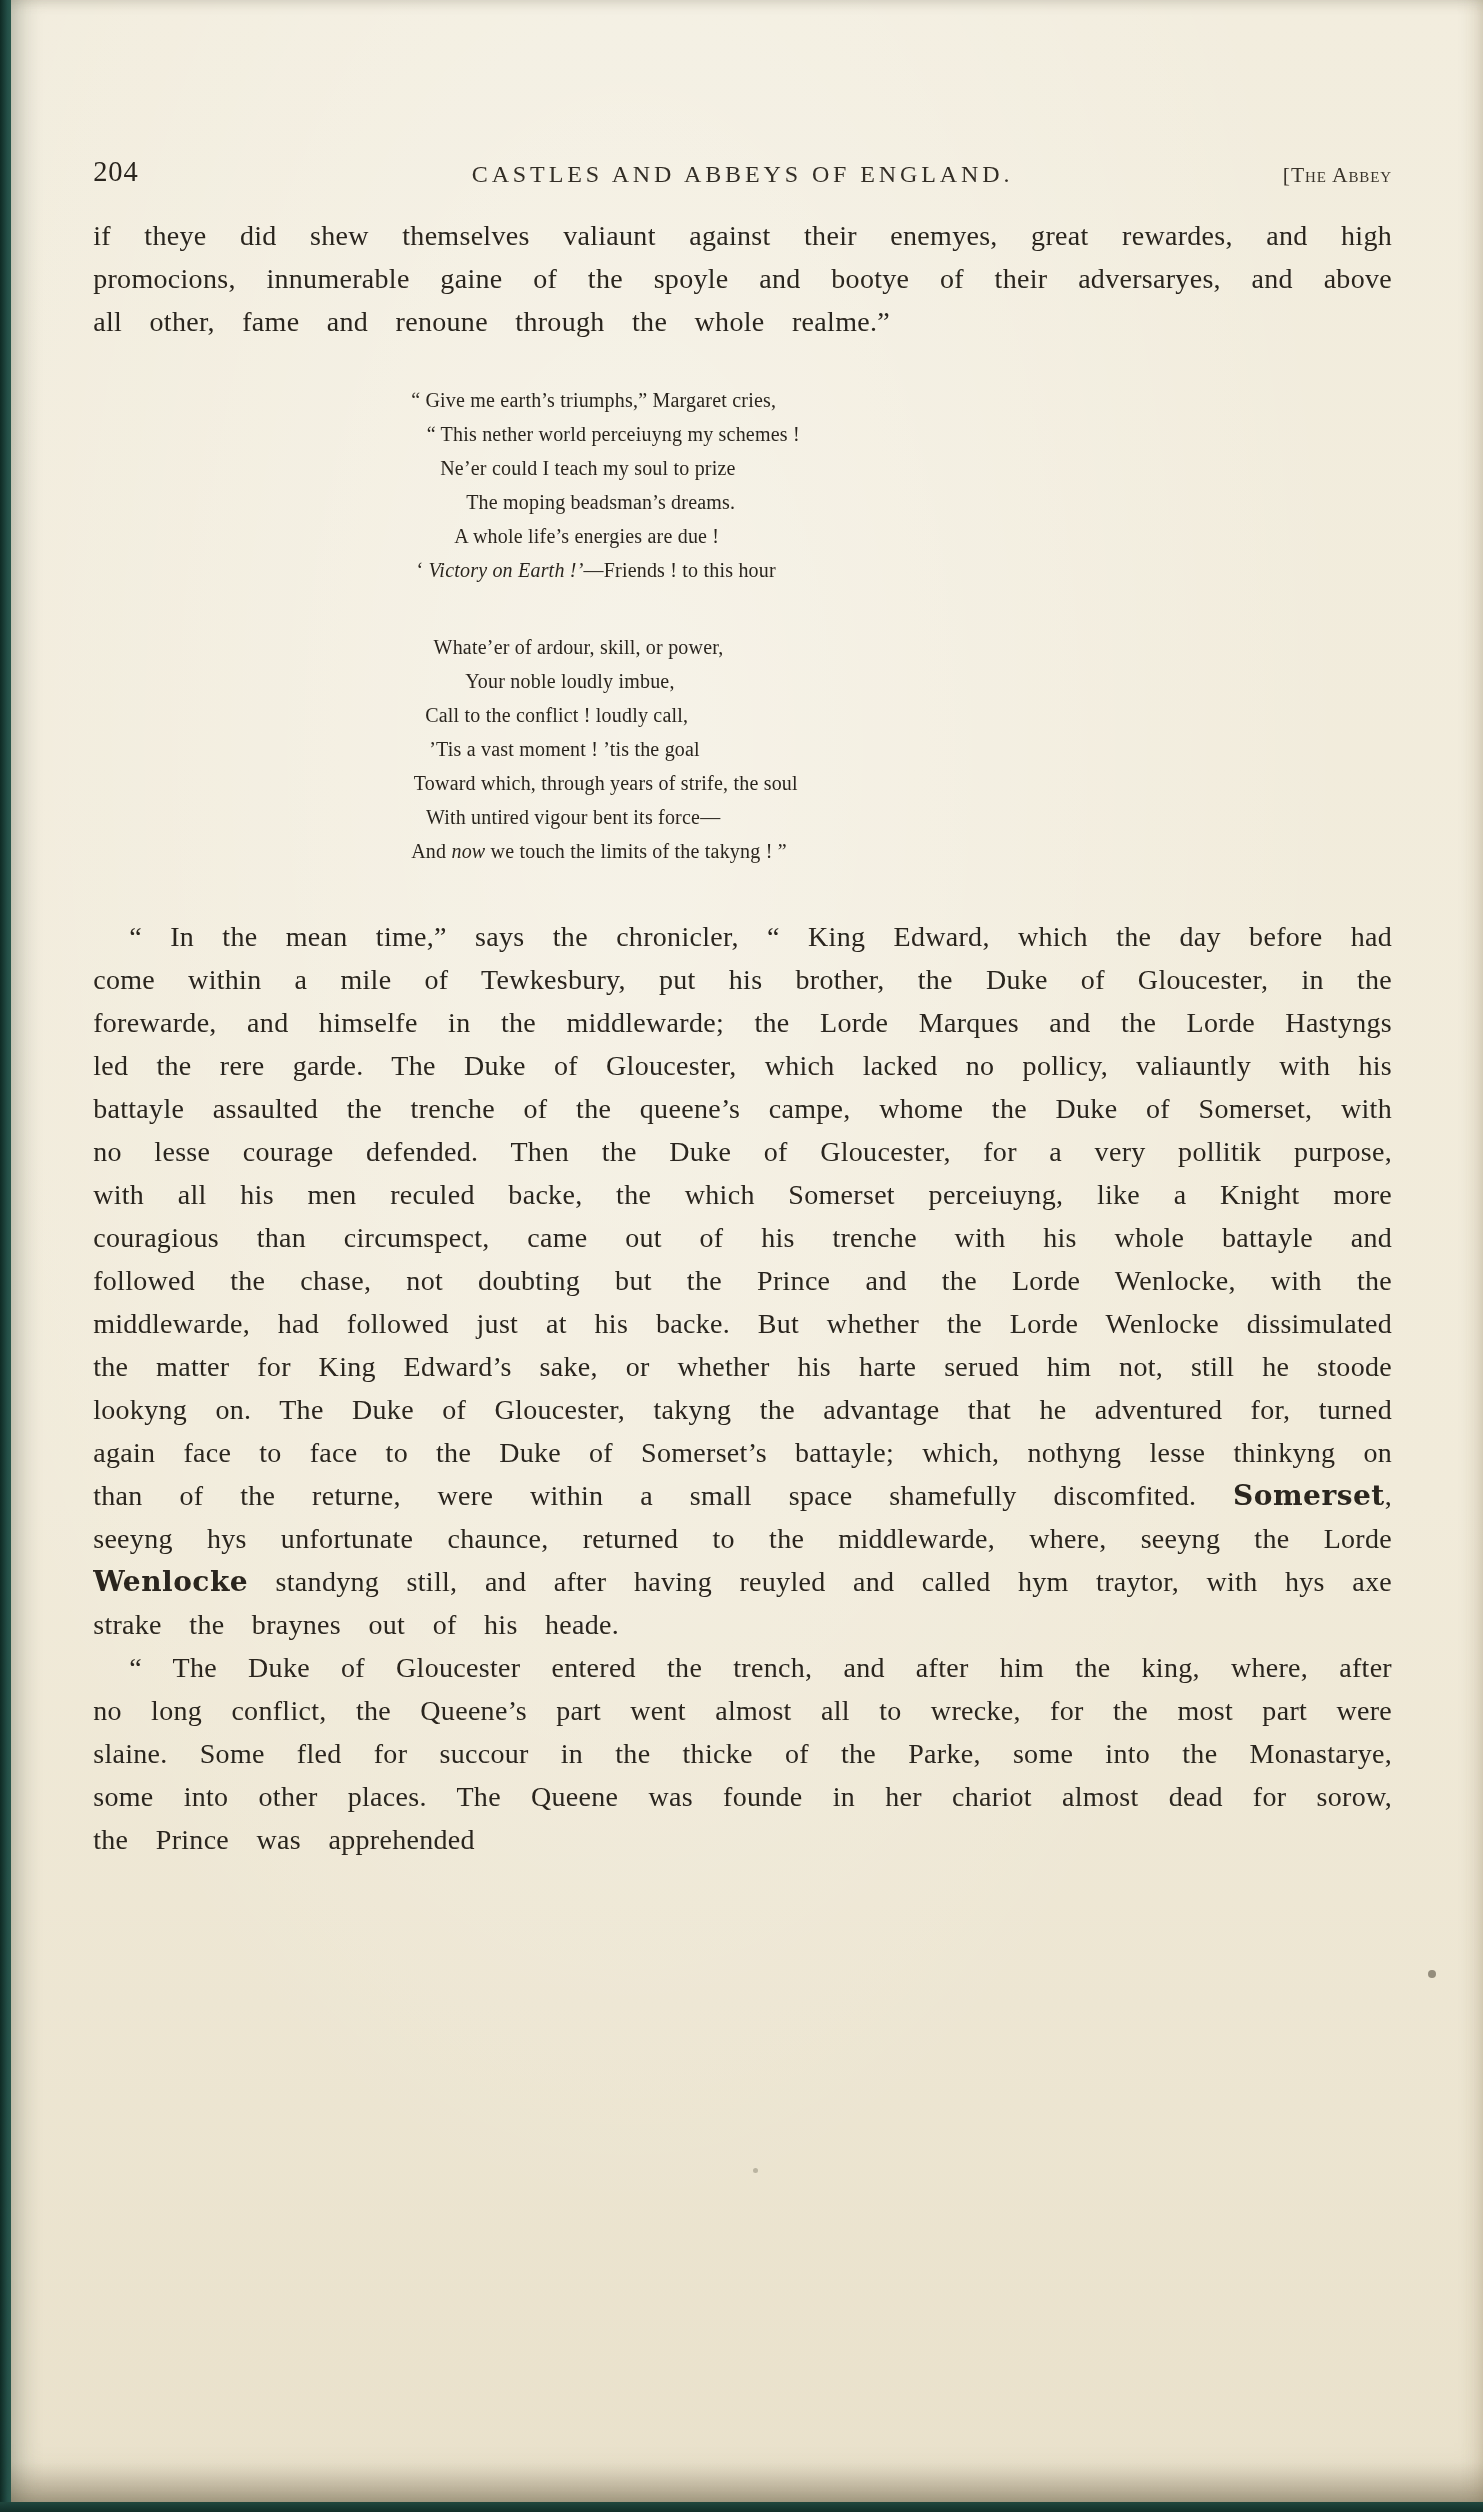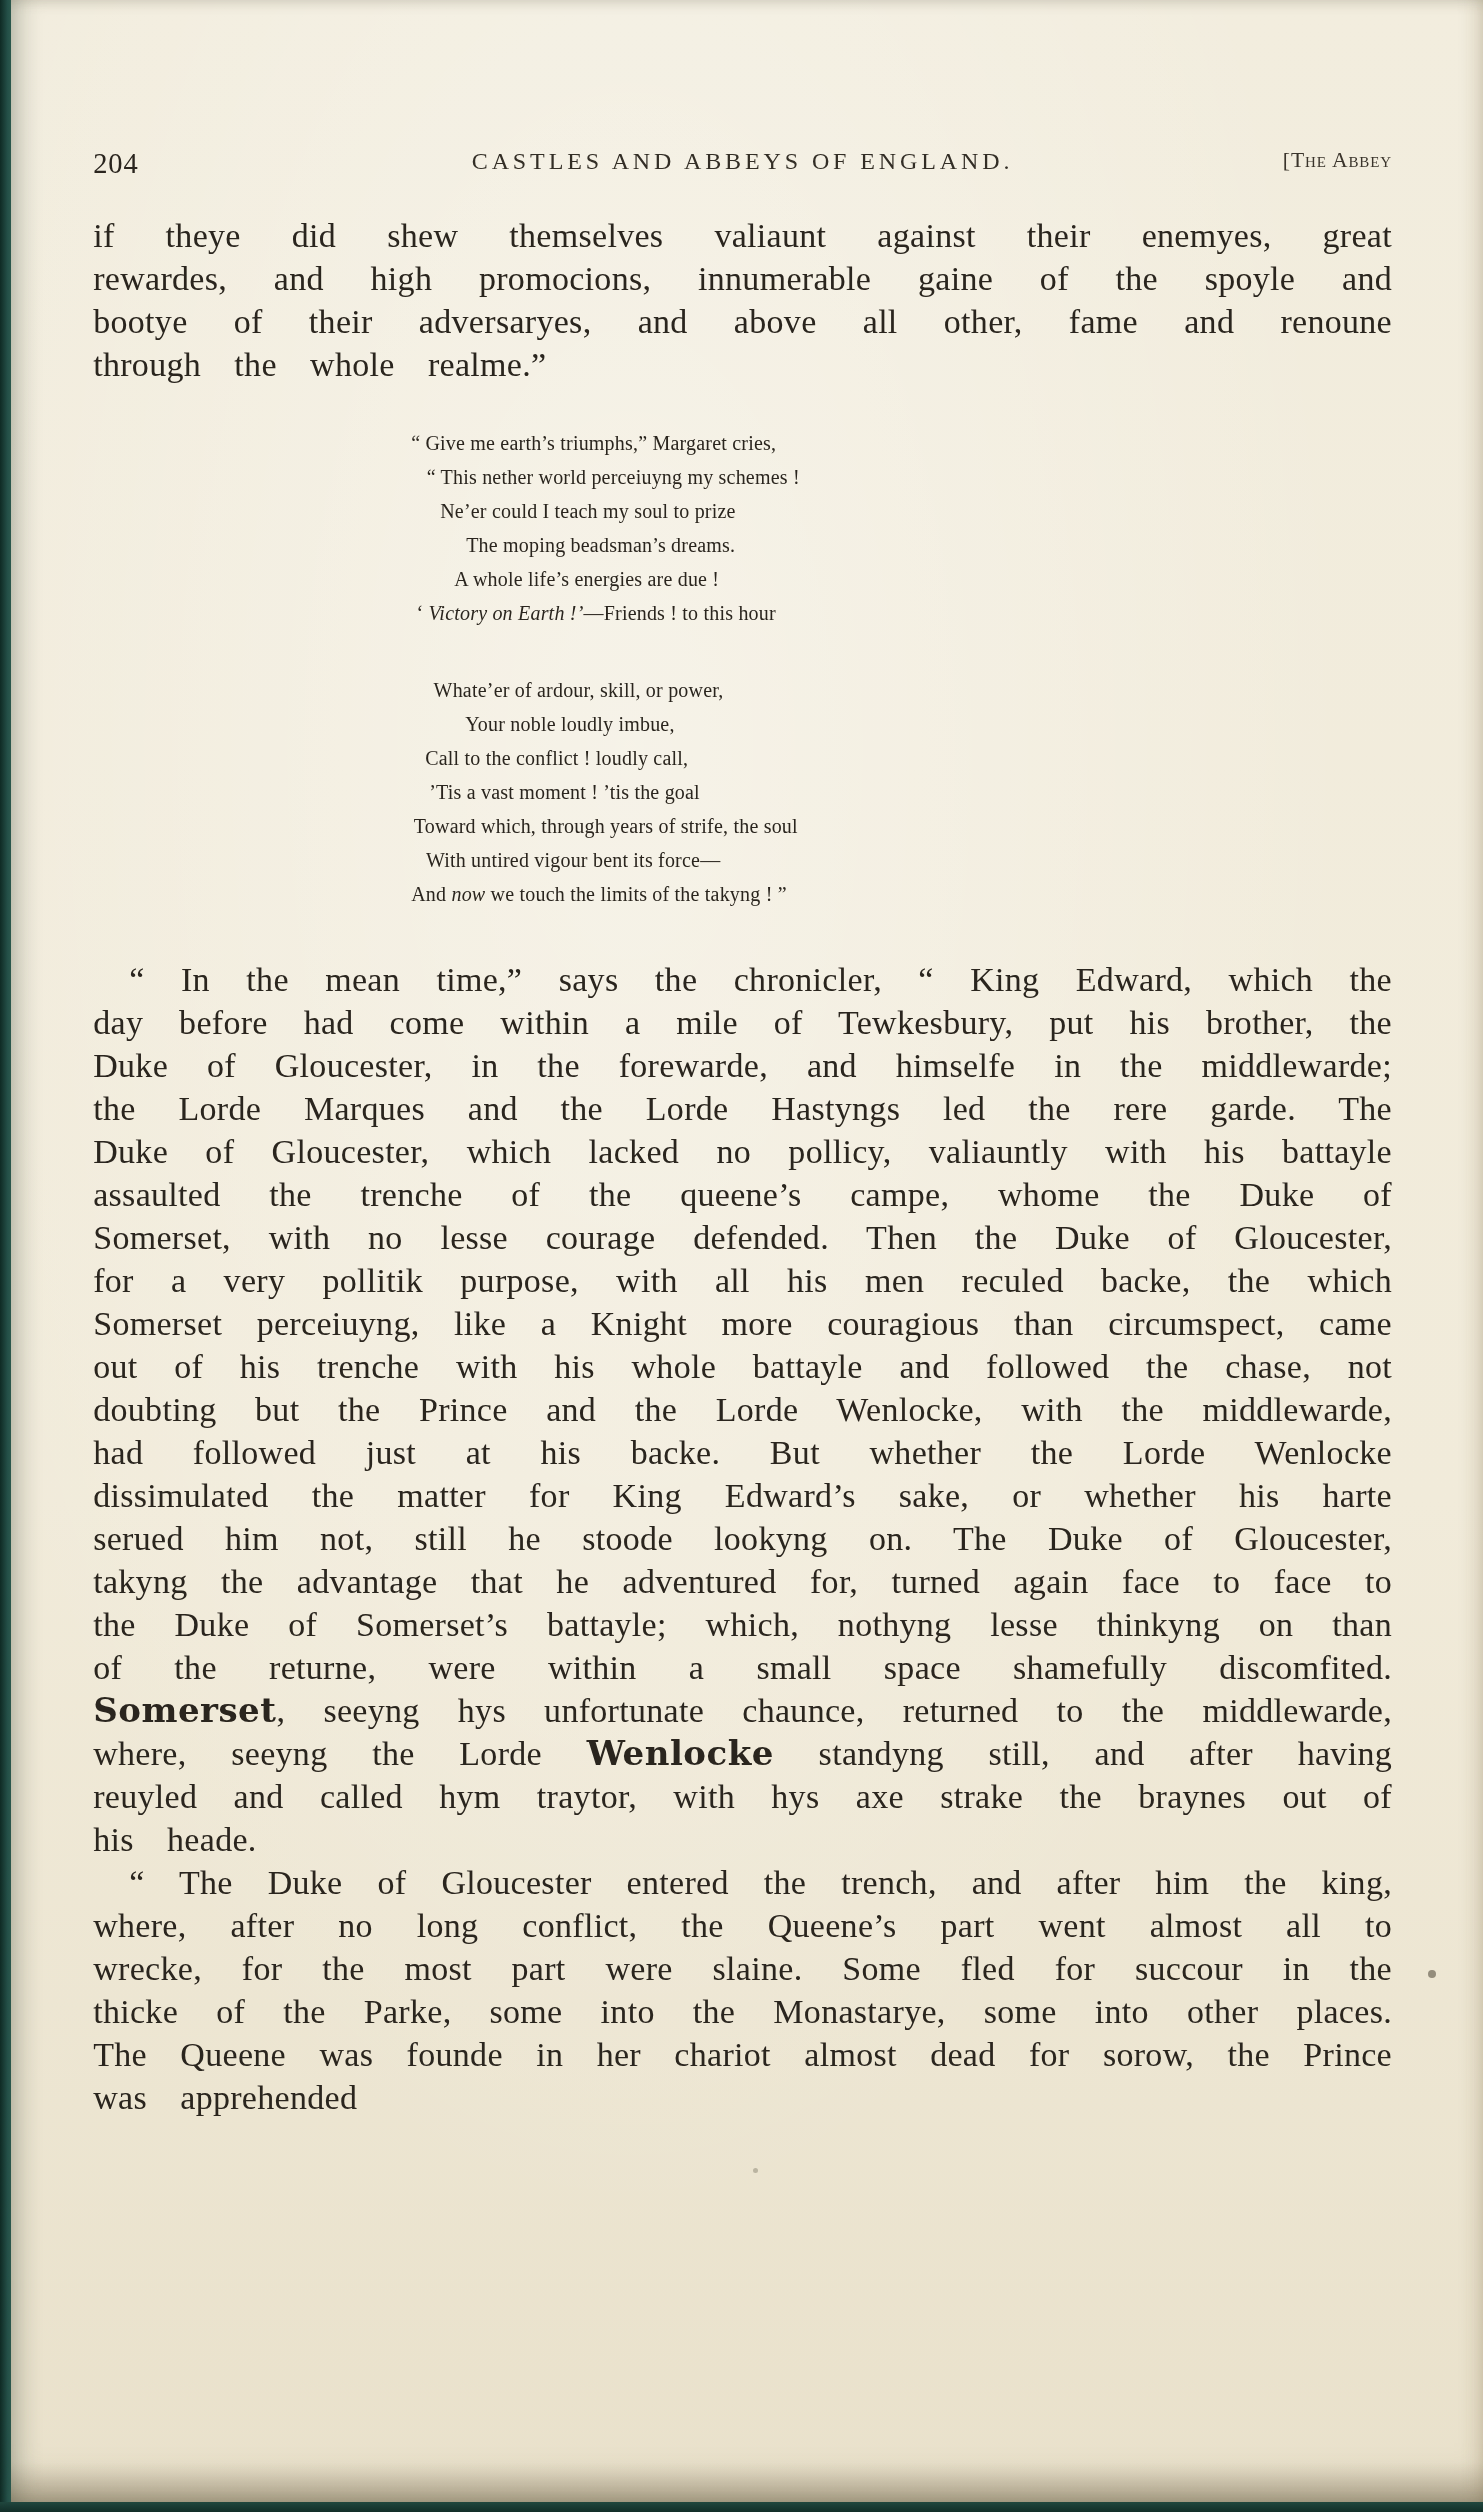--- a/index.html
+++ b/index.html
@@ -44,41 +44,41 @@
   .content {
     position: relative;
     height: 100%;
     padding: 148px 92px 0 82px; 
   }
 
   
   .page-header {
     position: relative;
     display: flex;
-    align-items: flex-start;
+    align-items: flex-end;
     height: 40px;
   }
   .pagenum   { font-size: 28.5px; letter-spacing: 0.9px; }
   .running-title {
     position: absolute; left: 50%; transform: translateX(-50%);
     font-size: 24px; letter-spacing: 3.9px; white-space: nowrap;
     color: #332e26;
   }
   .sig-mark {
     margin-left: auto;
     font-size: 21.6px;
     font-variant: small-caps;
     letter-spacing: 0.9px;
     color: #3a342b;
   }
 
   
   p.body-para {
     margin: 0;
-    font-size: 34px;
+    font-size: 28px;
     line-height: 43px;
     text-align: justify;
     word-spacing: 0.72em;
     letter-spacing: 0.3px;
     hyphens: none;
   }
   p.body-para.first { margin-top: 26px; }
   p.body-para.indented { text-indent: 36px; }
 
   

